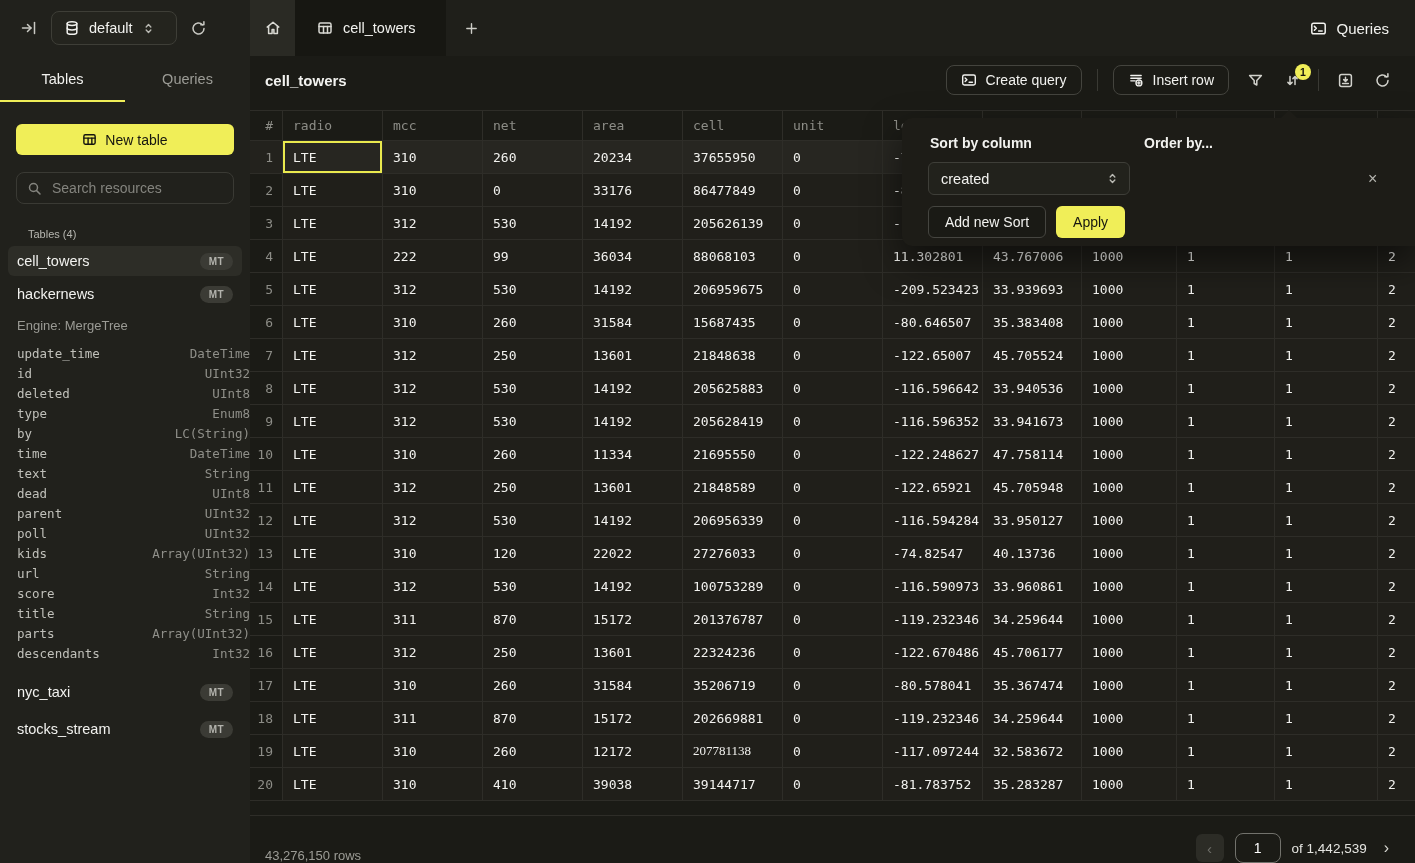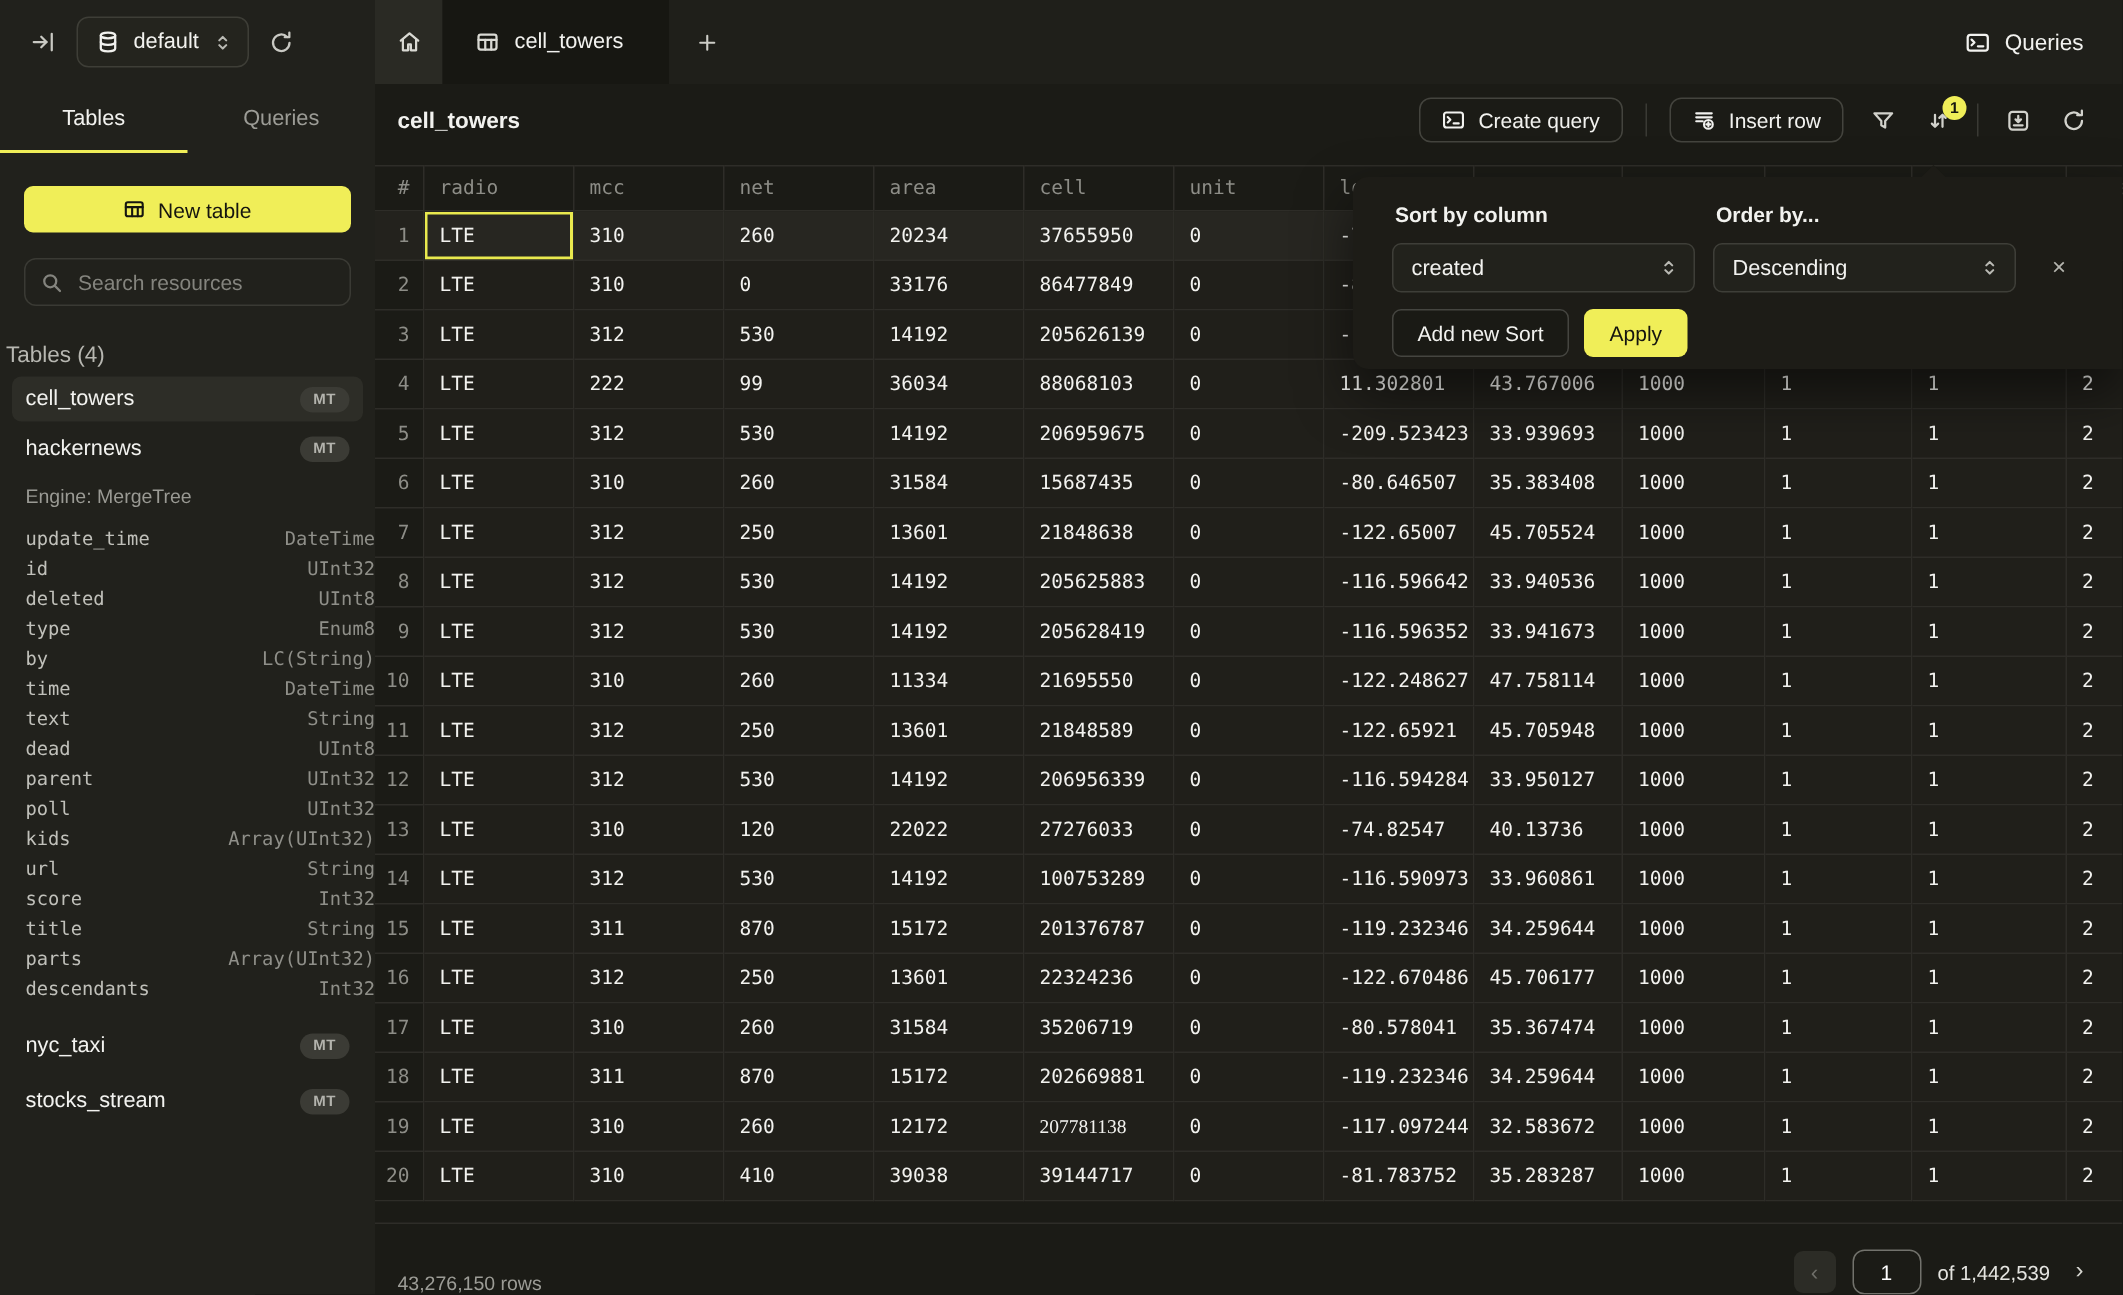--- a/index.html
+++ b/index.html
@@ -17,41 +17,41 @@
   html,body{margin:0;padding:0}
   body{width:1415px;height:863px;overflow:hidden;position:relative;background:var(--bg);
        color:var(--txt);font-family:"Liberation Sans",sans-serif;}
   svg{display:block}
   .ic{stroke:currentColor;fill:none;stroke-width:1.5;stroke-linecap:round;stroke-linejoin:round}
 
   
   .topbar{position:absolute;top:0;left:0;right:0;height:56px;background:#1f1f1a;display:flex;align-items:stretch}
   .topbar-left{width:250px;background:var(--panel);display:flex;align-items:center;gap:13px;padding-left:20px;flex:none}
   .ghost-btn{background:none;border:none;color:#c9c9c3;padding:0;cursor:pointer;display:flex;align-items:center}
-  .db-select{display:flex;align-items:center;gap:9px;height:34px;padding:0 10px 0 12px;background:#24241e;
+  .db-select{display:flex;align-items:center;gap:9px;height:34px;padding:0 21px 0 12px;background:#24241e;
              border:1px solid #3e3e37;border-radius:8px;color:var(--txt);font-size:14.5px;cursor:pointer}
   .db-select .chev{color:#b9b9b3}
   .home-block{width:45px;background:#2a2a24;display:flex;align-items:center;justify-content:center;color:#d9d9d3;cursor:pointer;flex:none}
   .tab-active{background:#171712;display:flex;align-items:center;gap:10px;padding:0 30px 0 22px;font-size:14.5px;color:var(--txt);cursor:pointer;flex:none}
   .tab-active .tbl-ic{color:#d9d9d3}
   .tab-plus{width:52px;display:flex;align-items:center;justify-content:center;color:#cdcdc7;cursor:pointer;flex:none}
   .queries-top{margin-left:auto;margin-right:26px;display:flex;align-items:center;gap:9px;font-size:15px;color:var(--txt);cursor:pointer}
 
   
   .sidebar{position:absolute;top:56px;left:0;bottom:0;width:250px;background:var(--panel)}
   .sb-tabs{display:flex;height:46px}
   .sb-tab{flex:1;display:flex;align-items:center;justify-content:center;font-size:14.5px;color:var(--dim);cursor:pointer;position:relative}
   .sb-tab.active{color:var(--txt)}
   .sb-tab.active::after{content:'';position:absolute;left:0;right:0;bottom:0;height:2px;background:var(--yellow)}
   .new-table-btn{margin:22px 16px 0;height:31px;background:var(--yellow);border:none;border-radius:6px;color:#15150f;
                  display:flex;align-items:center;justify-content:center;gap:8px;font-size:14px;width:calc(100% - 32px);cursor:pointer}
   .search-box{margin:17px 16px 0;height:32px;border:1px solid #3a3a34;border-radius:8px;display:flex;align-items:center;gap:8px;padding:0 10px;color:#84847e}
   .search-box input{flex:1;background:none;border:none;outline:none;color:#e8e8e4;font-size:14px;min-width:0}
   .search-box input::placeholder{color:#84847e}
-  .sb-section{margin:24px 4px 6px;font-size:15px;color:#b7b7b1}
+  .sb-section{margin:24px 28px 6px;font-size:11px;color:#b7b7b1}
   .sb-item{margin:3px 8px 0;height:30px;padding:0 9px;border-radius:6px;display:flex;align-items:center;justify-content:space-between;cursor:pointer}
   .sb-item.selected{background:#2d2d27}
   .sb-item.gap{margin-top:7px}
   .sb-item-name{font-size:14.5px;color:var(--txt)}
   .mt-badge{background:#3b3b35;color:#b3b3ad;font-size:10px;font-weight:bold;letter-spacing:.4px;padding:3px 9px;border-radius:999px}
   .sb-engine{margin:9px 16px 0 17px;font-size:13px;color:#9a9a94}
   .sb-cols{margin:10px 0 14px 17px;font-family:"DejaVu Sans Mono",monospace;font-size:12.5px}
   .sb-col{display:flex;justify-content:space-between;height:20px;align-items:center}
   .sb-col-name{color:#c0c0ba}
   .sb-col-type{color:#8f8f89}
@@ -707,29 +707,20 @@
 
     <div class="sp-select" style="left:26px">
       <span>created</span>
       <span class="chev">
         <svg class="ic" width="13" height="13" viewBox="0 0 14 14">
             <path d="M4.5 5.3 7 2.8l2.5 2.5"></path>
             <path d="M4.5 8.7 7 11.2l2.5-2.5"></path>
           </svg>
       </span>
     </div>
-    <div class="sp-select" style="left:240px">
-      <span>Descending</span>
-      <span class="chev">
-        <svg class="ic" width="13" height="13" viewBox="0 0 14 14">
-            <path d="M4.5 5.3 7 2.8l2.5 2.5"></path>
-            <path d="M4.5 8.7 7 11.2l2.5-2.5"></path>
-          </svg>
-      </span>
-    </div>
     <button class="sp-close">
       <span>×</span>
     </button>
     <div class="sp-buttons">
       <button class="sp-add">Add new Sort</button>
       <button class="sp-apply">Apply</button>
     </div>
   </div>
 
 </div>

